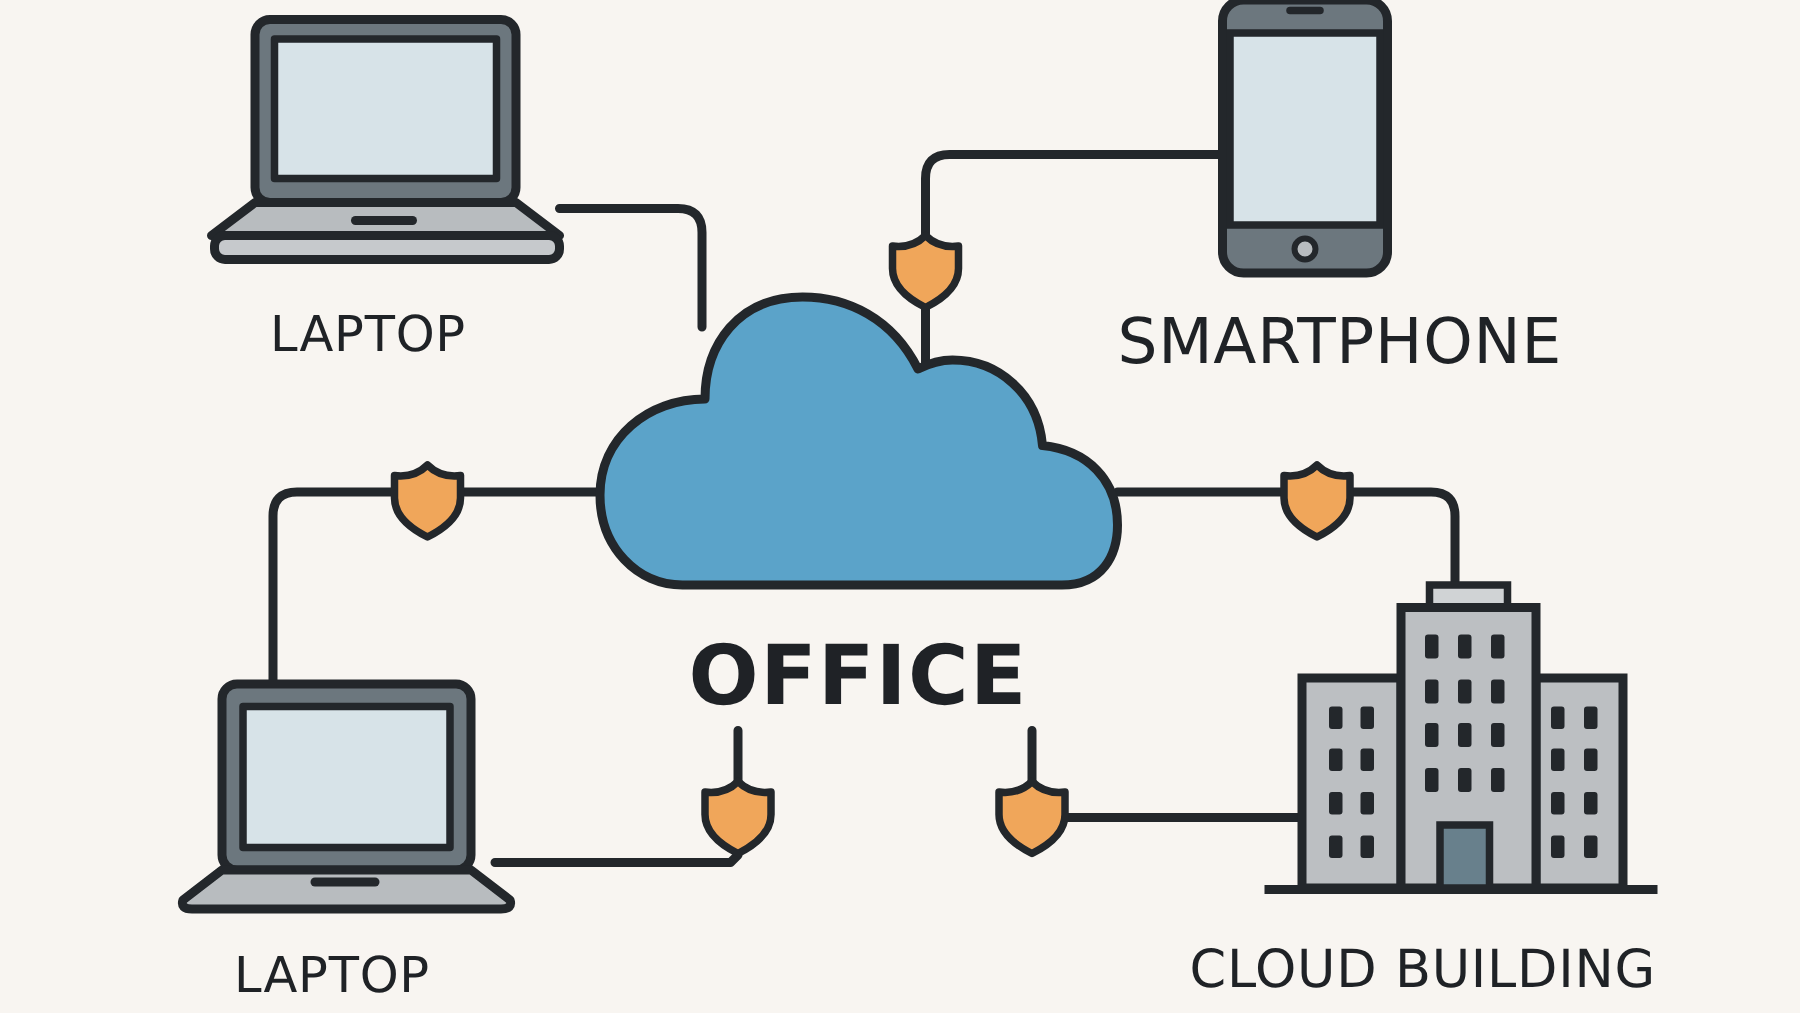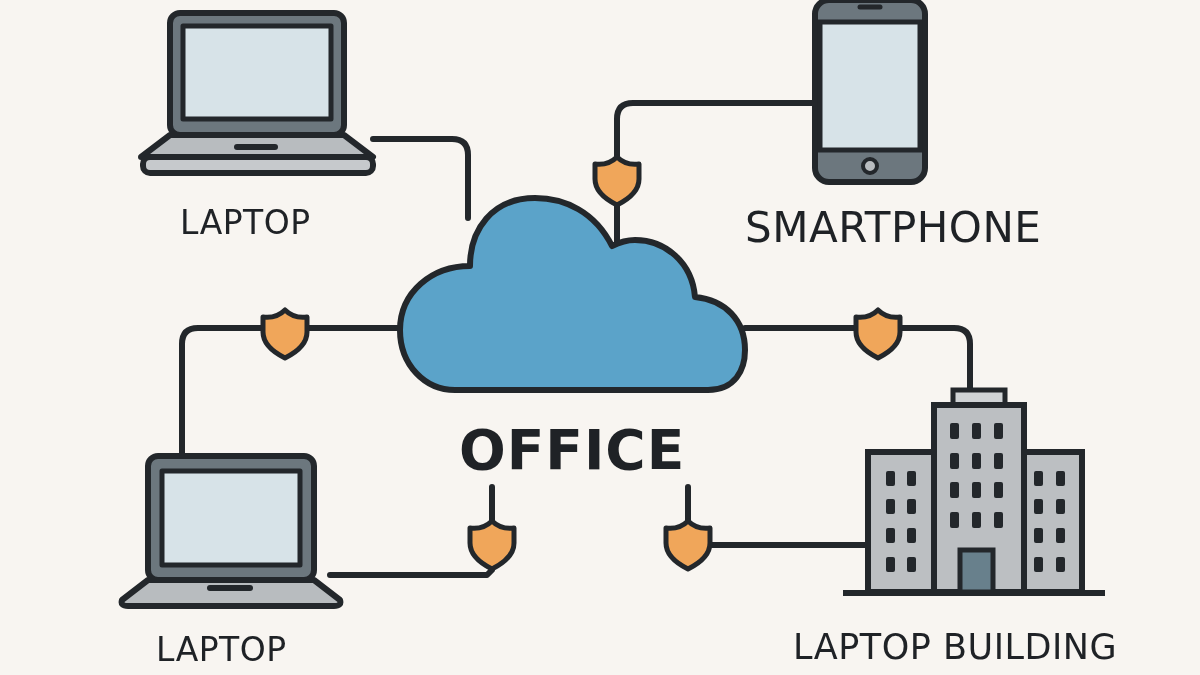--- a/index.html
+++ b/index.html
@@ -124,13 +124,13 @@
     </g>
     <rect x="960" y="550" width="33" height="42" fill="#68808c" stroke-width="5"></rect>
     <line x1="843" y1="593" x2="1105" y2="593" stroke-width="6" stroke-linecap="butt"></line>
   </g>
 </svg>
 
 <div class="label lbl-laptop-top">LAPTOP</div>
 <div class="label lbl-phone">SMARTPHONE</div>
 <div class="label lbl-cloud">OFFICE</div>
 <div class="label lbl-laptop-bottom">LAPTOP</div>
-<div class="label lbl-office">LAPTOP BUILDING</div>
+<div class="label lbl-office">CLOUD BUILDING</div>
 
 </body></html>

